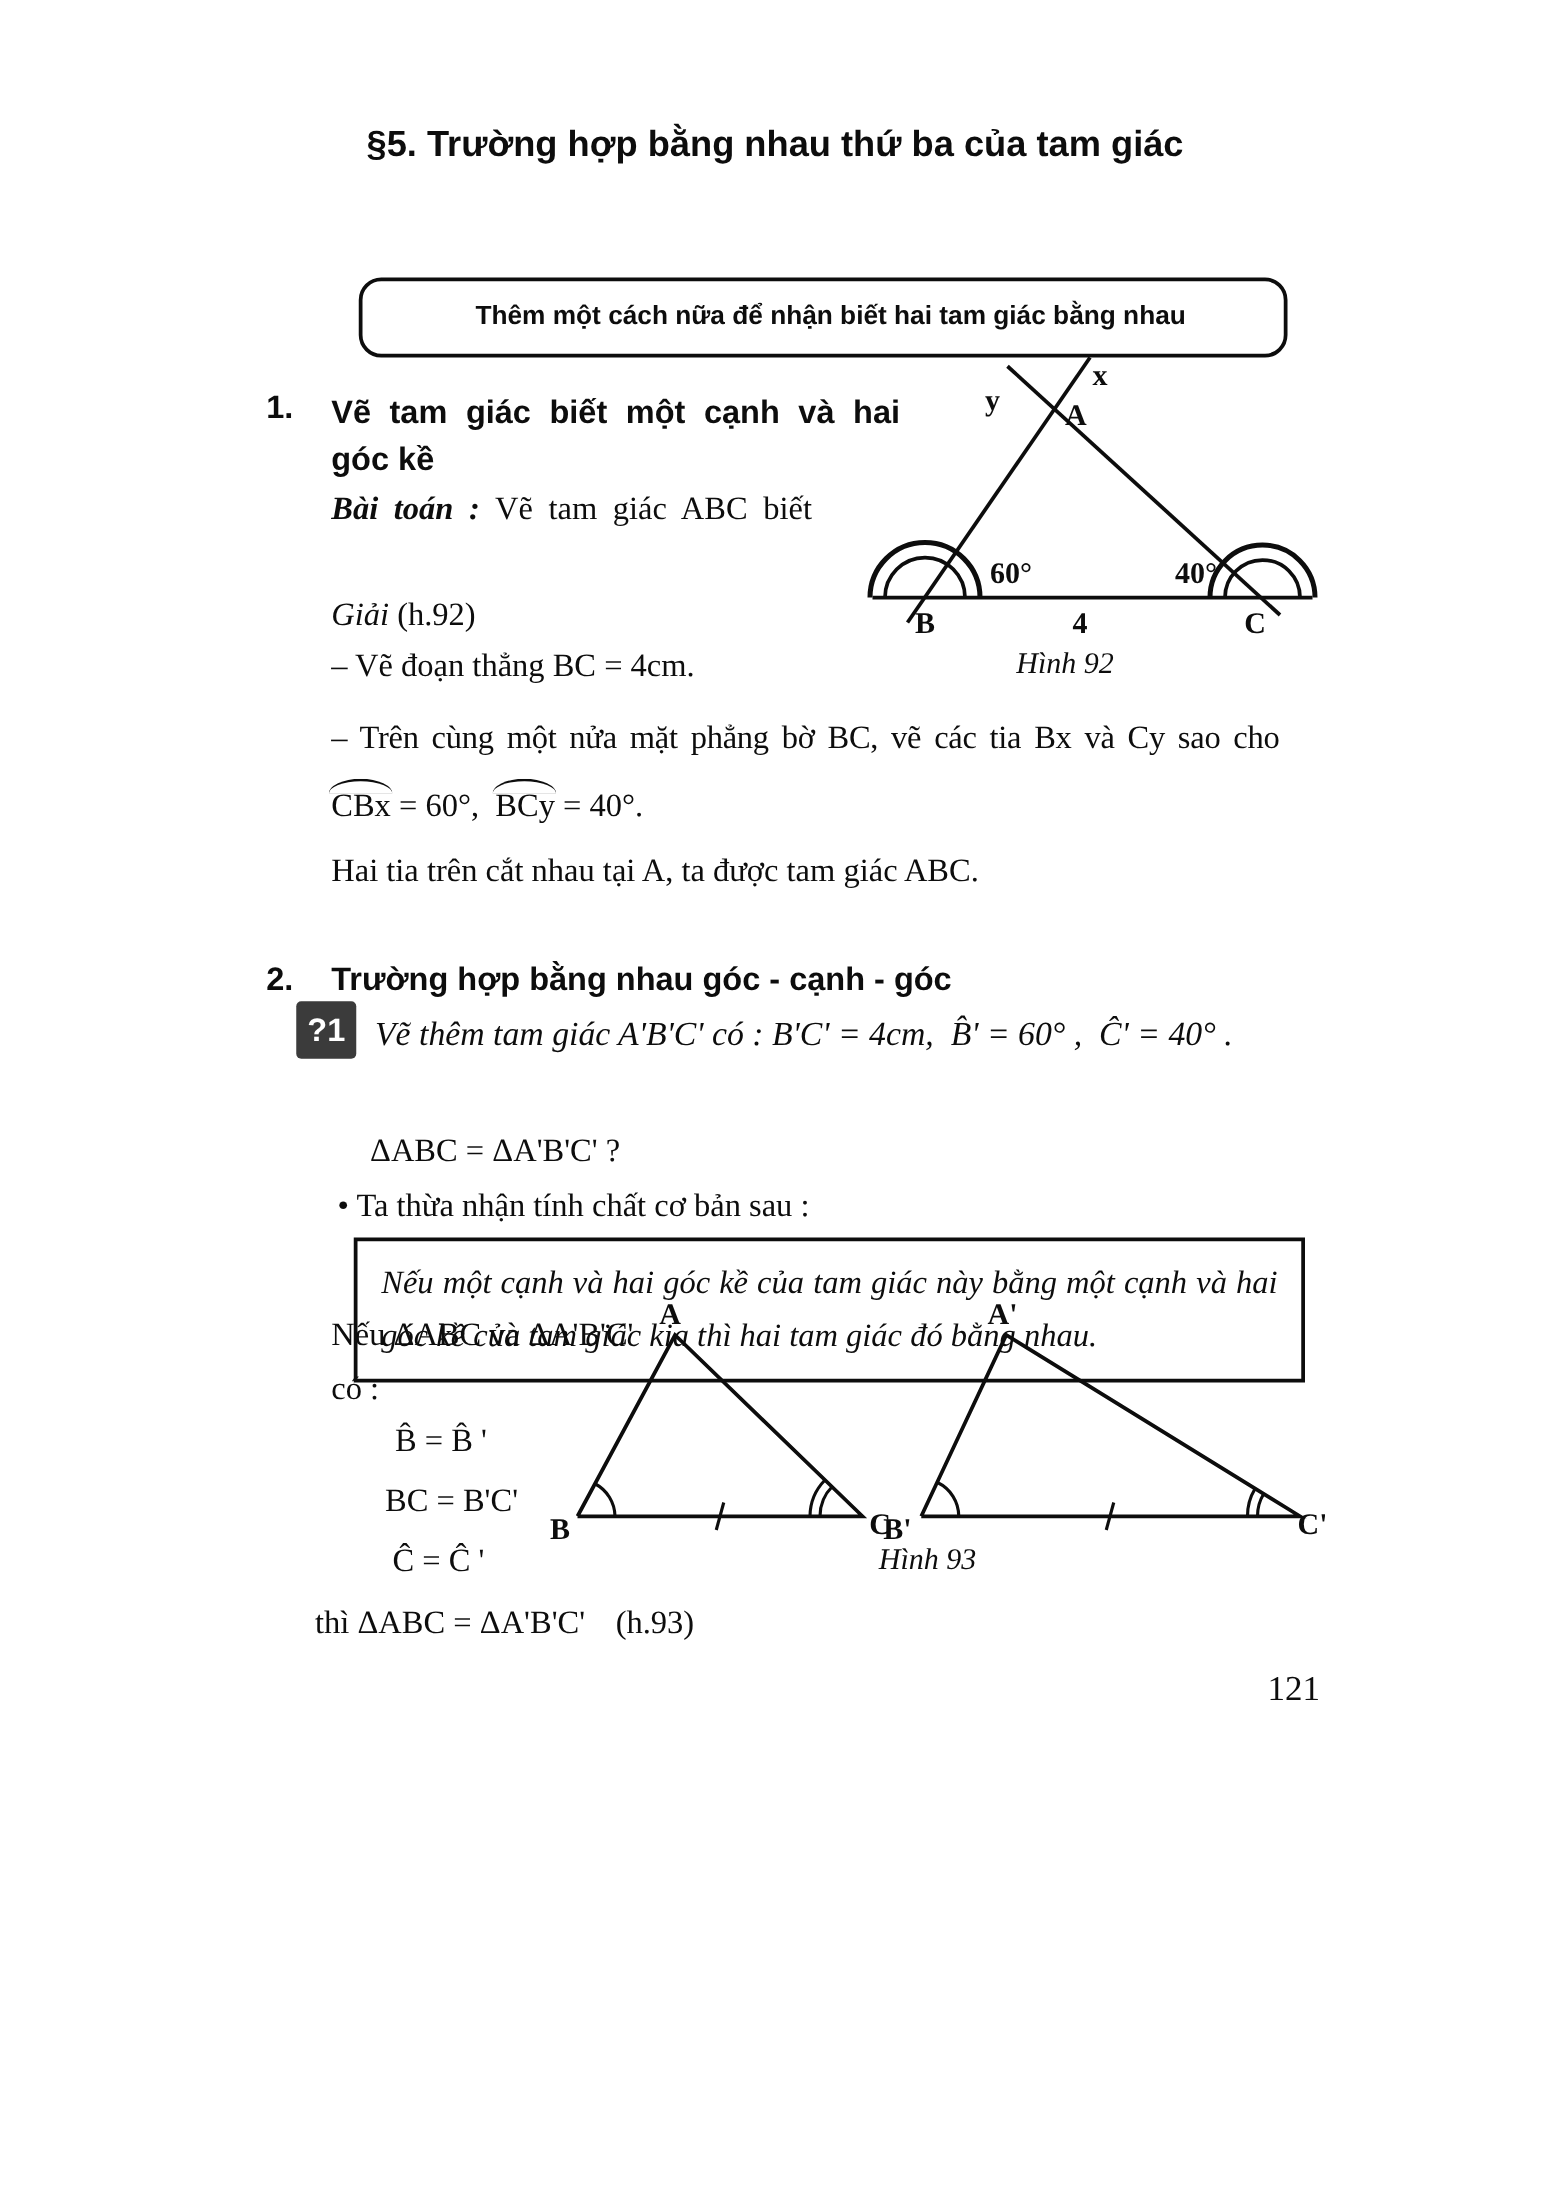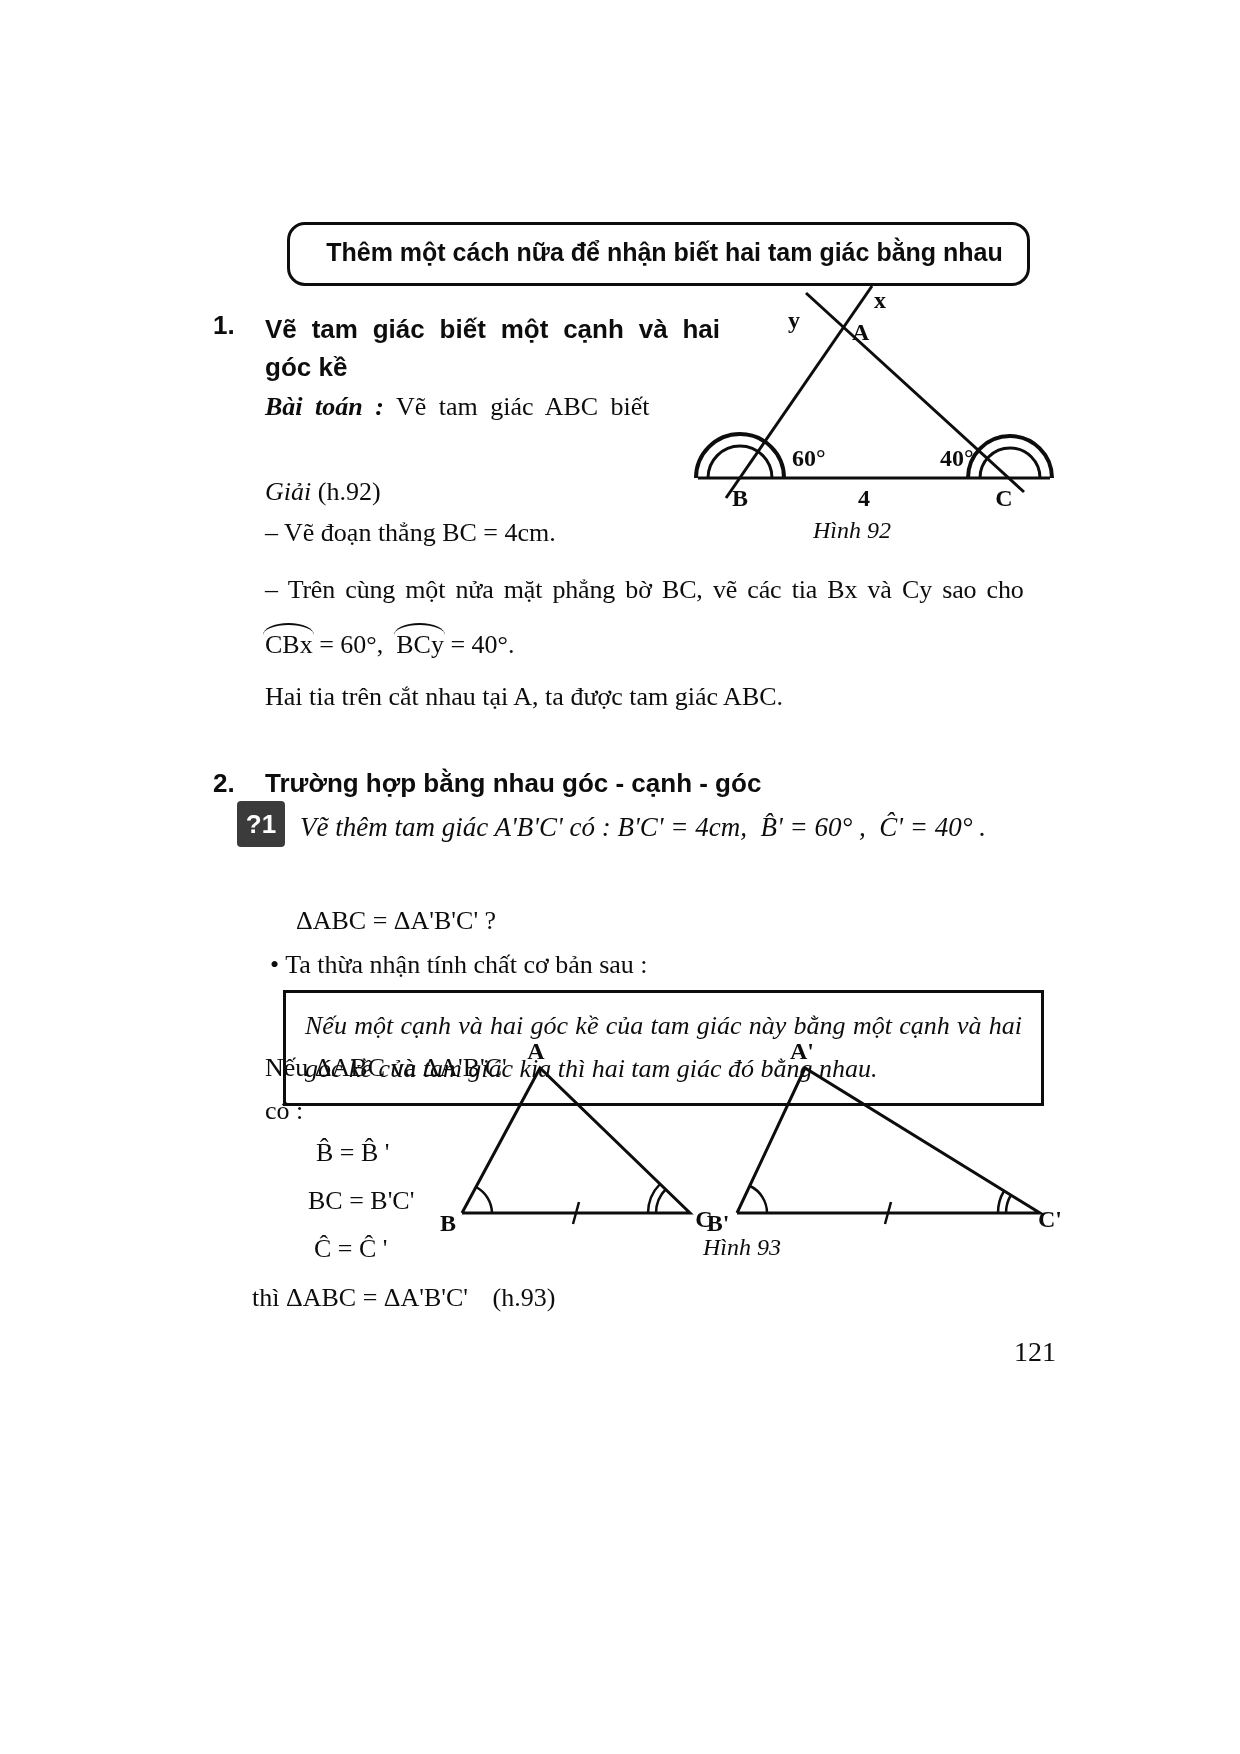--- a/index.html
+++ b/index.html
@@ -24,23 +24,24 @@
   svg .lbl{font-size:24px;font-weight:bold;}
   svg .cap{font-size:24px;font-style:italic;}
   svg .ang{font-size:24px;font-weight:bold;}
   svg line,svg path,svg polyline{stroke:#0d0d0d;fill:none;}
 </style>
 </head>
 <body>
 
 <div class="page">
 
+  <div class="abs sans b center" style="left:100px;top:100px;width:1040px;font-size:29px;">§5. Trường hợp bằng nhau thứ ba của tam giác</div>
 
   <div class="abs banner" style="left:287px;top:222px;width:737px;height:58px;">
-    <div class="sans b center" style="font-size:25px;line-height:55px;padding-left:12px;">Thêm một cách nữa để nhận biết hai tam giác bằng nhau</div>
+    <div class="sans b center" style="font-size:21px;line-height:55px;padding-left:12px;">Thêm một cách nữa để nhận biết hai tam giác bằng nhau</div>
   </div>
 
   <div class="abs sans b" style="left:213px;top:310px;font-size:26px;">1.</div>
   <div class="abs sans b just" style="left:265px;top:310px;width:455px;font-size:26px;line-height:38px;">Vẽ tam giác biết một cạnh và hai góc kề</div>
 
   <div class="abs body-txt" style="left:265px;top:392px;word-spacing:6px;">
     <span class="bi">Bài toán :</span>
     <span>Vẽ tam giác ABC biết</span>
   </div>
   <div class="abs body-txt" style="left:265px;top:477px;">

